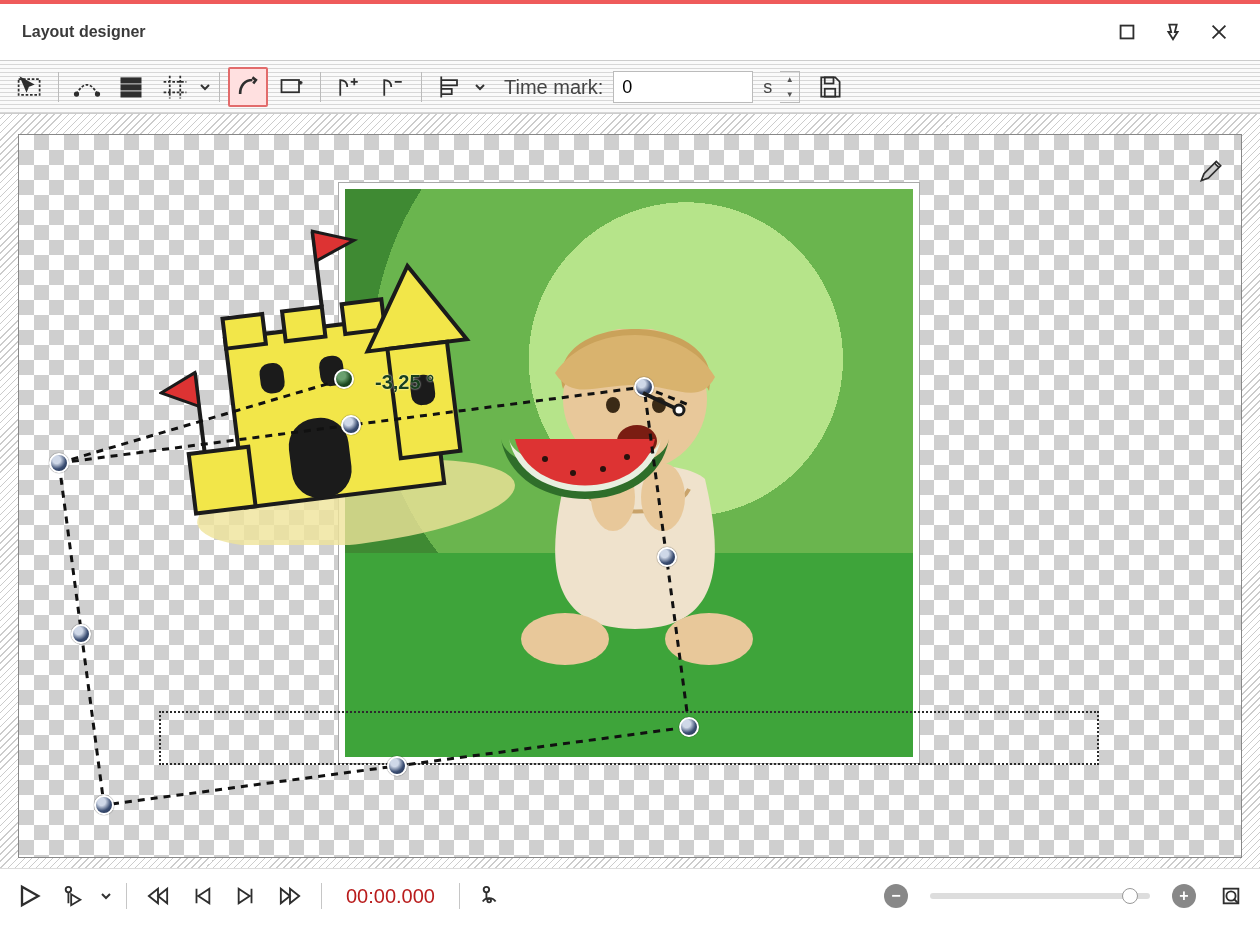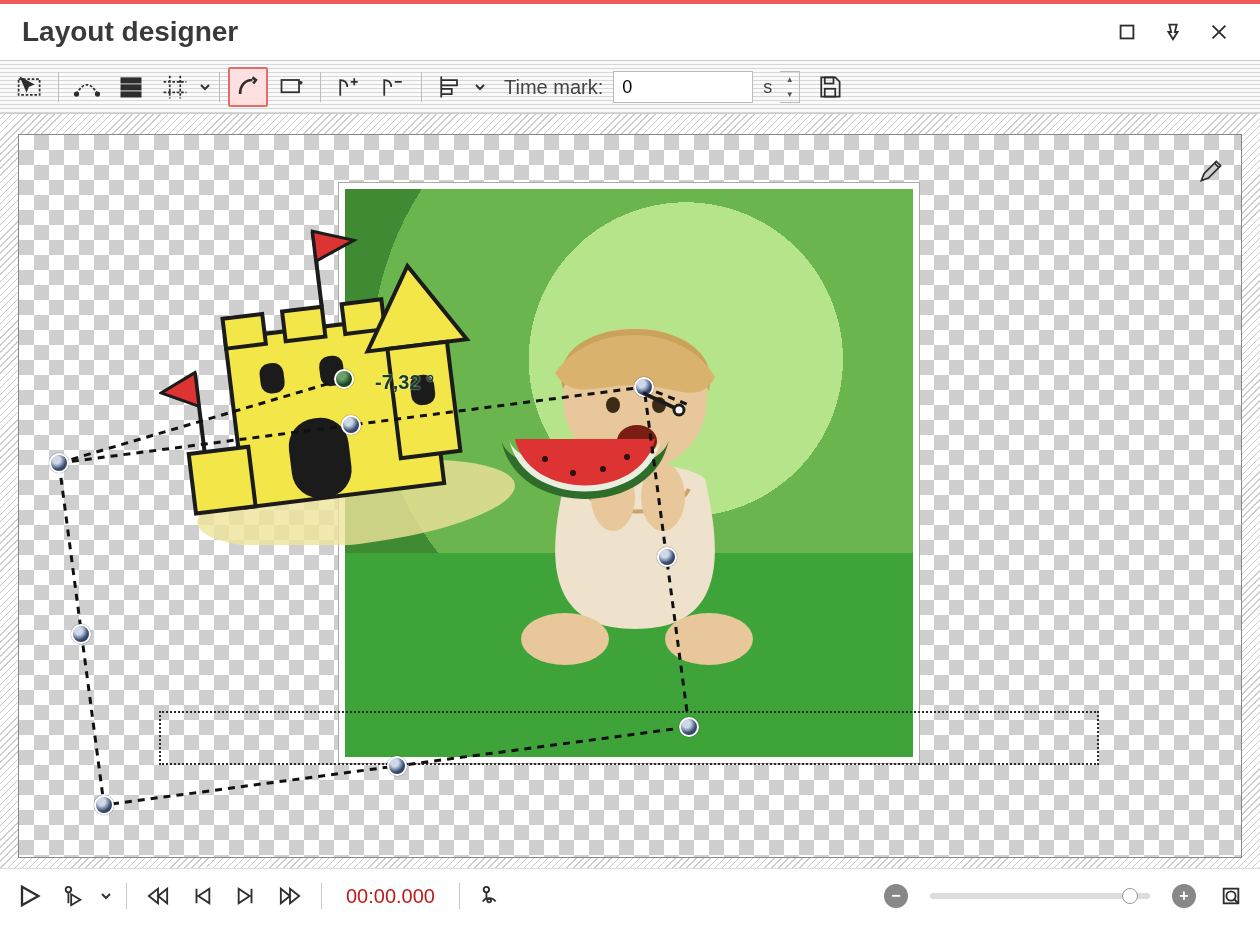--- a/index.html
+++ b/index.html
@@ -1,18 +1,18 @@
 <!DOCTYPE html>
 <html><head>
 <meta charset="utf-8">
 <style>
   * { box-sizing: border-box; margin: 0; padding: 0; }
   body { font-family: "Segoe UI", Tahoma, sans-serif; font-size: 14px; background: #fff; width: 1260px; height: 927px; overflow: hidden; color: #222; border-top: 4px solid #ef5b5b; display: flex; flex-direction: column; }
   .titlebar { display: flex; align-items: center; padding: 10px 18px 10px 22px; }
-  .titlebar h1 { font-size: 28px; font-weight: 700; color: #3a3a3a; flex: 1; }
+  .titlebar h1 { font-size: 16px; font-weight: 700; color: #3a3a3a; flex: 1; }
   .win-btn { width: 46px; height: 36px; display: flex; align-items: center; justify-content: center; color: #4a4a4a; }
   .toolbar {
     display: flex; align-items: center; padding: 6px 10px;
     background: repeating-linear-gradient(0deg, #d7d7d7 0 1px, #fafafa 1px 4px);
     border-top: 1px solid #ccc; border-bottom: 1px solid #ccc;
     gap: 4px;
   }
   .tb-btn { width: 40px; height: 40px; border: 2px solid transparent; border-radius: 2px; display: flex; align-items: center; justify-content: center; cursor: pointer; }
   .tb-btn.active { background: #ffe0e0; border-color: #e26b6b; }
   .tb-sep { width: 1px; height: 30px; background: #bbb; margin: 0 4px; }
@@ -239,21 +239,21 @@
     <div class="handle" style="left:670px;top:592px"></div>
     <div class="handle" style="left:378px;top:631px"></div>
     <div class="handle" style="left:85px;top:670px"></div>
     <div class="handle" style="left:62px;top:499px"></div>
 
     <svg style="position:absolute;left:614px;top:248px;width:60px;height:40px">
       <line x1="10" y1="10" x2="44" y2="26" stroke="#1b1b1b" stroke-width="4"></line>
       <circle cx="46" cy="27" r="5" fill="#fff" stroke="#1b1b1b" stroke-width="3"></circle>
     </svg>
 
-    <div class="rot-label">-7,32 °</div>
+    <div class="rot-label">-3,25 °</div>
 
     <div class="pen-icon">
       <svg class="ico" viewBox="0 0 32 32">
           <path d="M5 27l3-8L22 5l5 5L13 24z"></path>
           <path d="M20 7l5 5"></path>
         </svg>
     </div>
   </div>
 </div>
 

